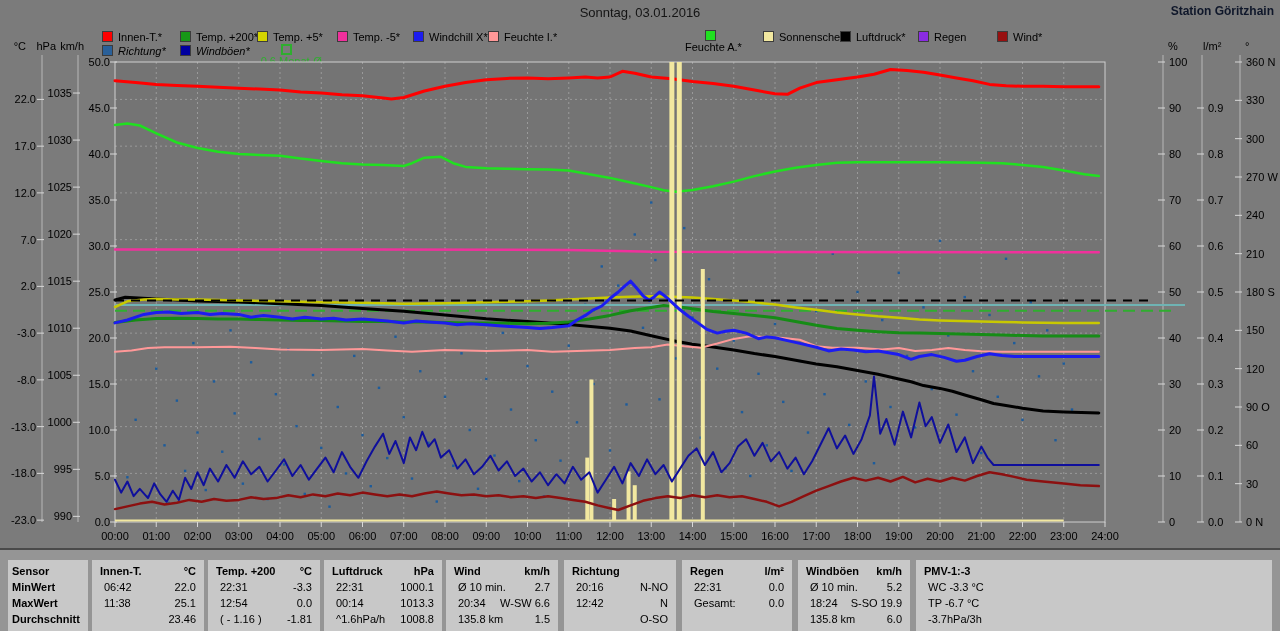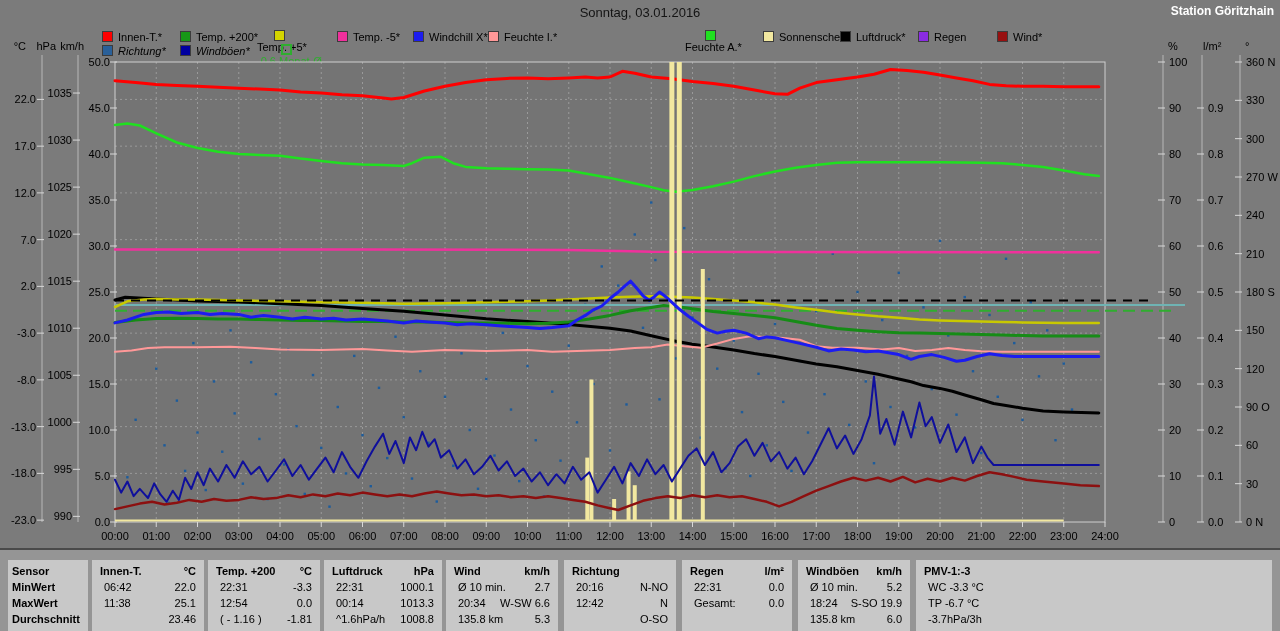--- a/index.html
+++ b/index.html
@@ -16,31 +16,31 @@
   .tcell{position:absolute;top:10px;height:70px;background:#c8c8c8;font-size:11px;line-height:16px;overflow:hidden;}
   .tline{display:flex;justify-content:space-between;padding:0 8px 0 12px;}
   .tline.hdr{font-weight:bold;padding-left:8px;}
   .rowlabels .tline{font-weight:bold;justify-content:flex-start;padding-left:4px;}
 </style>
 </head>
 <body>
 
 <div class="app">
   <div class="title">Sonntag, 03.01.2016</div>
-  <div class="station" style="color: #ffffff; text-align: center;">Station Göritzhain</div>
+  <div class="station" style="color: #0f172a; text-align: center;">Station Göritzhain</div>
   <div id="legend">
       <div class="legend-item" style="left: 102px; top: 30px;">
         <span class="sw" style="background: rgb(255, 0, 0);"></span>
         <span>Innen-T.*</span>
       </div>
       <div class="legend-item" style="left: 180px; top: 30px;">
         <span class="sw" style="background: rgb(24, 152, 24);"></span>
         <span>Temp. +200*</span>
       </div>
-      <div class="legend-item" style="left: 257px; top: 30px; flex-direction: column;">
+      <div class="legend-item" style="left: 257px; top: 30px;">
         <span class="sw" style="background: rgb(212, 212, 0);"></span>
         <span>Temp. +5*</span>
       </div>
       <div class="legend-item" style="left: 337px; top: 30px;">
         <span class="sw" style="background: rgb(240, 48, 156);"></span>
         <span>Temp. -5*</span>
       </div>
       <div class="legend-item" style="left: 413px; top: 30px;">
         <span class="sw" style="background: rgb(28, 28, 240);"></span>
         <span>Windchill X*</span>
@@ -534,21 +534,21 @@
         <div class="tline">
           <span>Ø 10 min.</span>
           <span>2.7</span>
         </div>
         <div class="tline">
           <span>20:34</span>
           <span>W-SW 6.6</span>
         </div>
         <div class="tline">
           <span>135.8 km</span>
-          <span>5.3</span>
+          <span>1.5</span>
         </div>
       </div>
       <div class="tcell" style="left: 564px; width: 112px; padding-top: 3px;">
         <div class="tline hdr">
           <span>Richtung</span>
           <span></span>
         </div>
         <div class="tline">
           <span>20:16</span>
           <span>N-NO</span>

